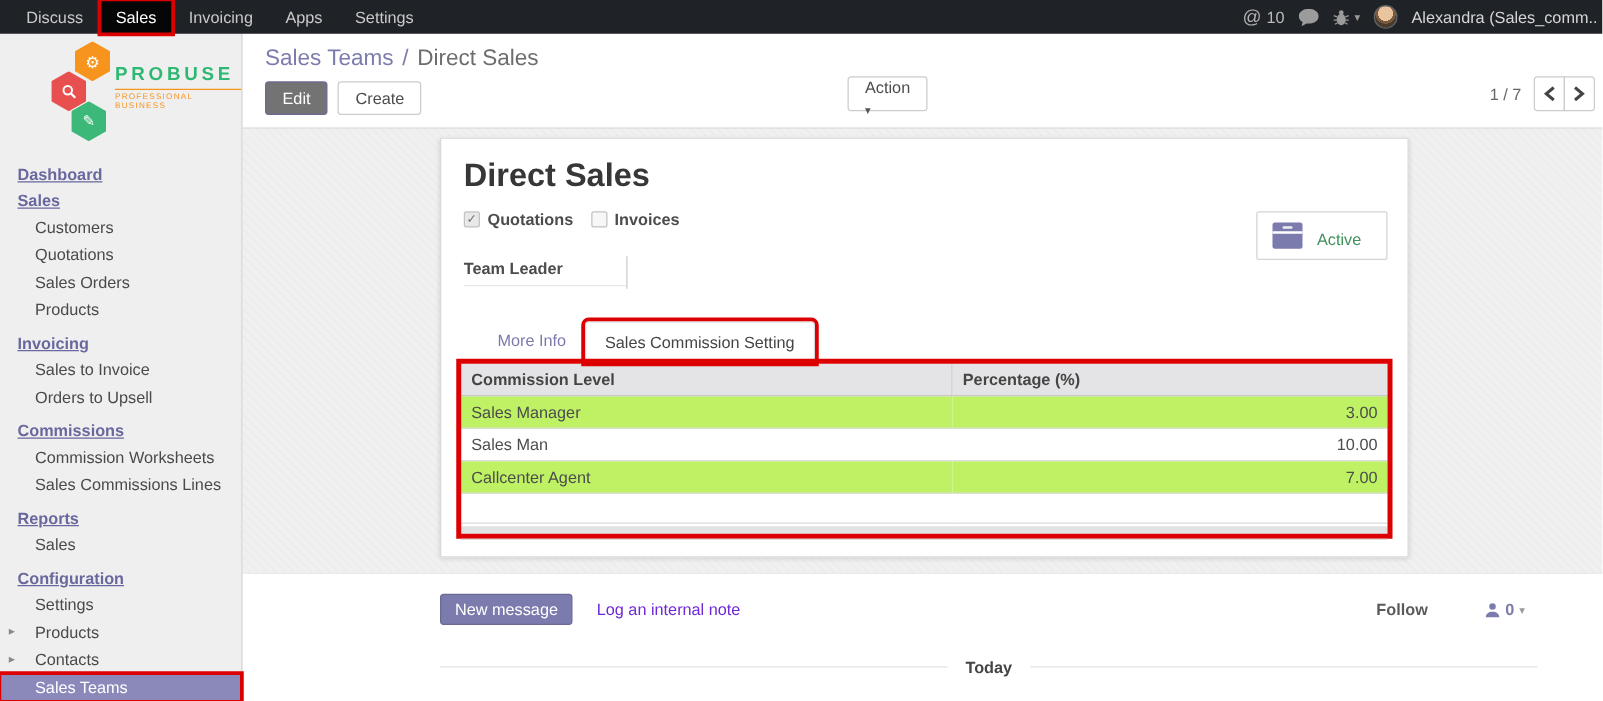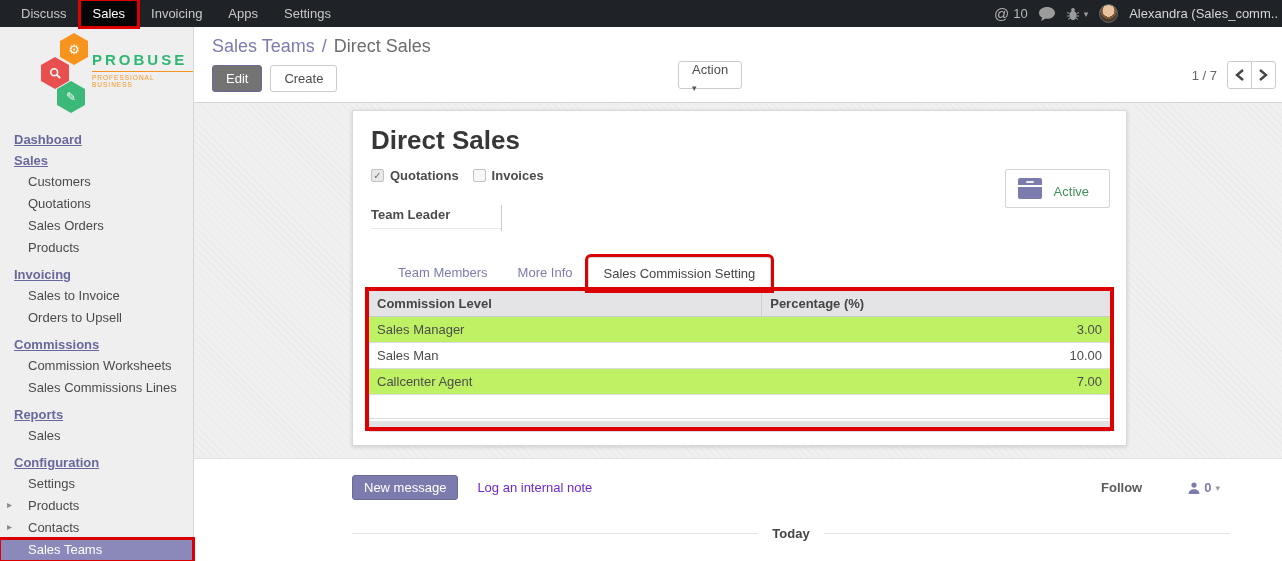--- a/index.html
+++ b/index.html
@@ -257,21 +257,20 @@
       </span>
     </div>
 
     <div class="field-row">
       <div class="field-label">Team Leader</div>
       <div class="field-sep"></div>
       <div class="field-value"></div>
     </div>
 
     <div class="tabs">
-      <div class="tab">Team Members</div>
       <div class="tab">More Info</div>
       <div class="tab active">Sales Commission Setting</div>
     </div>
 
     <div class="table-annotation">
       <table class="commission">
         <thead>
           <tr>
             <th>Commission Level</th>
             <th>Percentage (%)</th>

